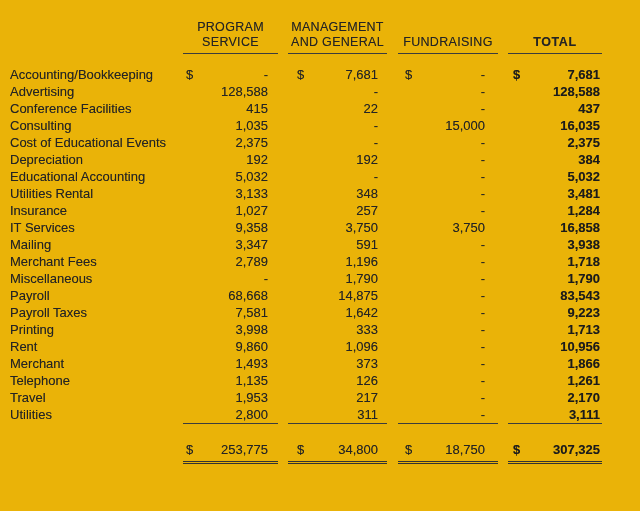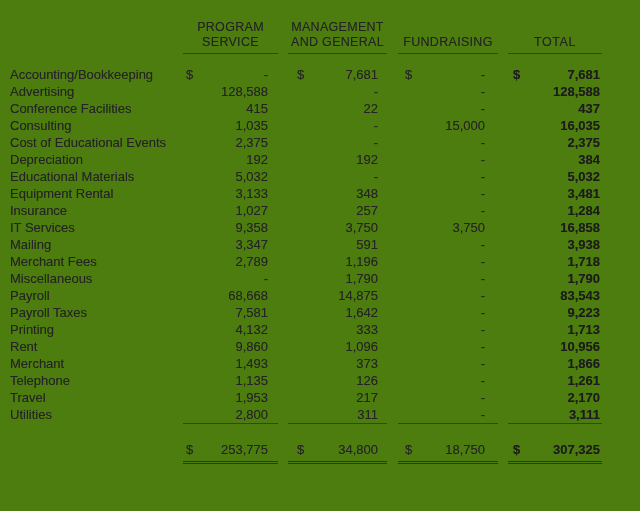--- a/index.html
+++ b/index.html
@@ -4,21 +4,21 @@
 <style>
   html, body { margin: 0; padding: 0; }
   body {
     width: 640px; height: 511px;
     background: #f4f4f4;
     font-family: "Liberation Sans", sans-serif;
   }
   .page {
     position: relative;
     width: 640px; height: 511px;
-    background: #4d7c0f;
+    background: #eab308;
     overflow: hidden;
     color: #242424;
   }
   table.stmt {
     position: absolute;
     left: 10px; top: 12px;
     border-collapse: collapse;
     table-layout: fixed;
     width: 592px;
     font-size: 13px;
@@ -40,21 +40,21 @@
     font-size: 12.5px;
     letter-spacing: 0.3px;
     text-align: center;
     vertical-align: bottom;
     padding: 0 0 3px 0;
     line-height: 1.2;
     border-bottom: 1.5px solid #3c3c3c;
     height: 38px;
   }
   tr.hdr-row th.no-rule { border-bottom: none; }
-  tr.hdr-row th.tot-h { font-weight: normal; letter-spacing: 0.6px; }
+  tr.hdr-row th.tot-h { font-weight: bold; letter-spacing: 0.6px; }
   tr.hdr-gap td { height: 12px; border: none; }
 
   
   td { padding: 0; }
   td.lbl {
     height: 17px;
     line-height: 17px;
     white-space: nowrap;
     overflow: hidden;
   }
@@ -302,21 +302,21 @@
           </td>
           <td class="gap"></td>
           <td class="num tcol">
             <div class="money">
               <span class="cur"></span>
               <span class="val">384</span>
             </div>
           </td>
         </tr>
         <tr>
-          <td class="lbl">Educational Materials</td>
+          <td class="lbl">Educational Accounting</td>
           <td class="num ps">
             <div class="money">
               <span class="cur"></span>
               <span class="val">5,032</span>
             </div>
           </td>
           <td class="gap"></td>
           <td class="num mg">
             <div class="money">
               <span class="cur"></span>
@@ -332,21 +332,21 @@
           </td>
           <td class="gap"></td>
           <td class="num tcol">
             <div class="money">
               <span class="cur"></span>
               <span class="val">5,032</span>
             </div>
           </td>
         </tr>
         <tr>
-          <td class="lbl">Equipment Rental</td>
+          <td class="lbl">Utilities Rental</td>
           <td class="num ps">
             <div class="money">
               <span class="cur"></span>
               <span class="val">3,133</span>
             </div>
           </td>
           <td class="gap"></td>
           <td class="num mg">
             <div class="money">
               <span class="cur"></span>
@@ -576,21 +576,21 @@
               <span class="cur"></span>
               <span class="val">9,223</span>
             </div>
           </td>
         </tr>
         <tr>
           <td class="lbl">Printing</td>
           <td class="num ps">
             <div class="money">
               <span class="cur"></span>
-              <span class="val">4,132</span>
+              <span class="val">3,998</span>
             </div>
           </td>
           <td class="gap"></td>
           <td class="num mg">
             <div class="money">
               <span class="cur"></span>
               <span class="val">333</span>
             </div>
           </td>
           <td class="gap"></td>

